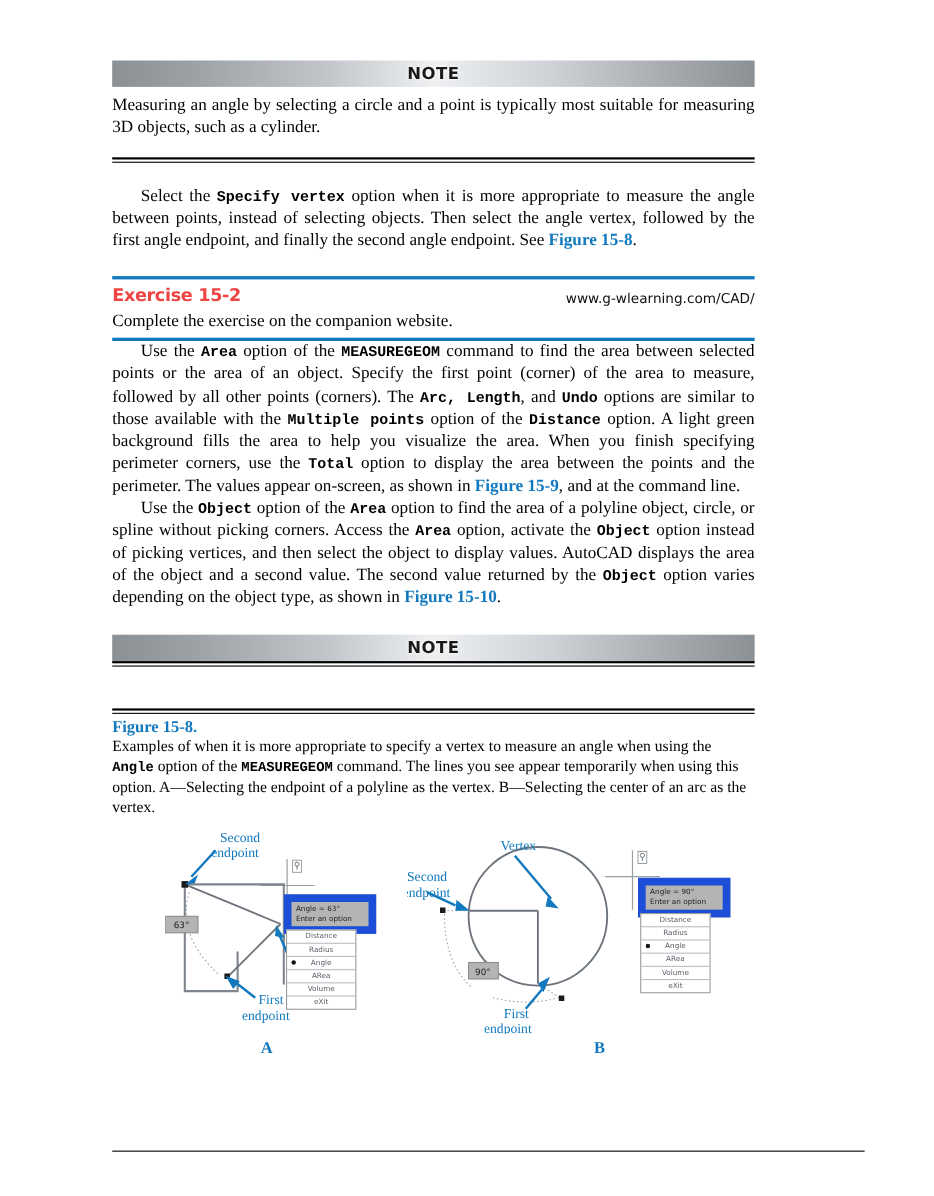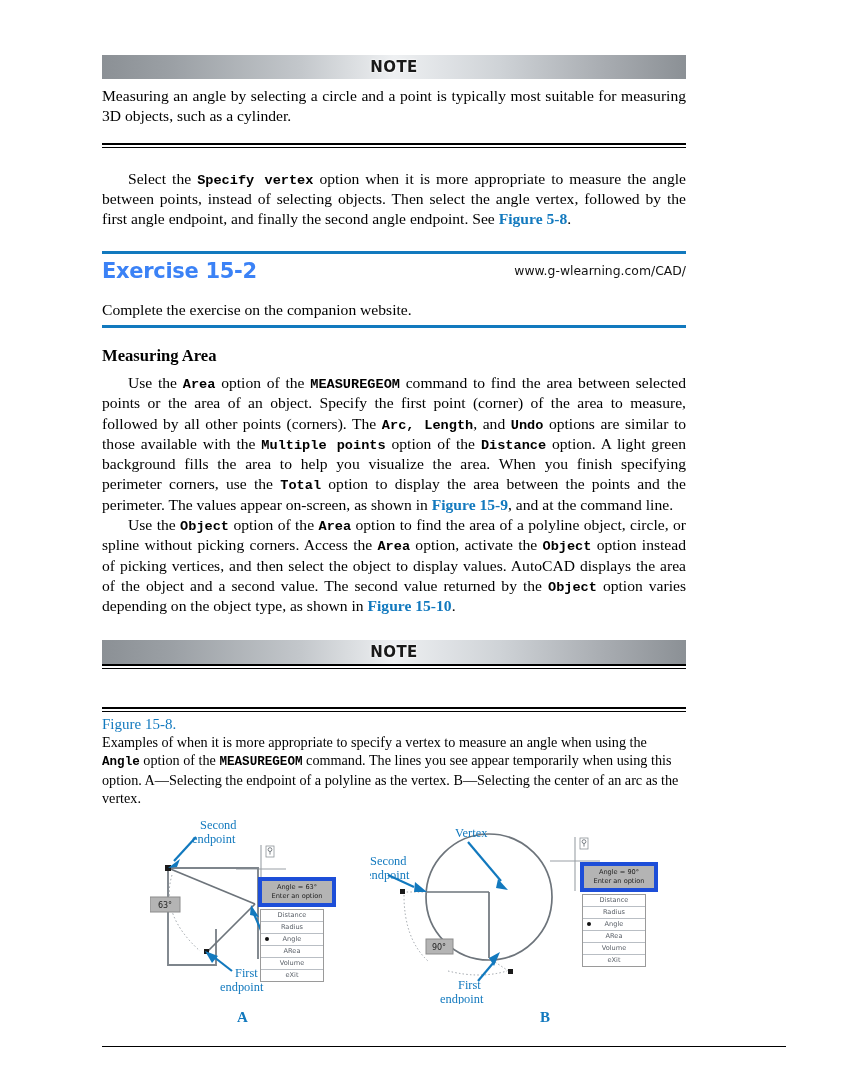--- a/index.html
+++ b/index.html
@@ -80,57 +80,57 @@
   .ex-rule-bot {
     border-top: 3px solid #1279be;
   }
   .ex-inner {
     position: relative;
     padding: 5px 0 6px 0;
   }
   .ex-title {
     font-family: "DejaVu Sans", sans-serif;
     font-weight: bold;
-    font-size: 21px;
-    color: #3b82f6;
+    font-size: 16px;
+    color: #ef4444;
     letter-spacing: -0.3px;
     margin: 0;
   }
   .ex-url {
     position: absolute;
     right: 0;
     top: 9px;
     font-family: "DejaVu Sans", sans-serif;
     font-size: 12.4px;
     color: #111;
   }
   .ex-sub {
     font-size: 15.6px;
-    margin: 18px 0 0 0;
+    margin: 5px 0 0 0;
   }
 
   
   h2.sec {
     font-family: "Liberation Serif", serif;
     font-weight: bold;
     font-size: 16.6px;
     margin: 18px 0 7px 0;
   }
 
   
   .fig-rule {
     border-top: 2.2px solid #000;
     border-bottom: 0.9px solid #000;
     height: 1.6px;
     font-size: 0; line-height: 0;
   }
   .fig-num {
     color: #1279be;
     font-family: "Liberation Serif", serif;
-    font-weight: normal;
+    font-weight: bold;
     font-size: 15px;
     margin-top: 4px;
   }
   .fig-cap {
     font-size: 14.2px;
     line-height: 1.27;
     margin-top: 0;
   }
   .fig-cap .b { font-size: 12.6px; }
 
@@ -146,28 +146,27 @@
     font-family: "Liberation Serif", serif;
     font-weight: bold;
     font-size: 15px;
     color: #1279be;
   }
 
   
   .acad-tip {
     position: absolute;
     background: #b4b4b4;
-    border: 4px solid #1d4ed8;
+    border: 7px solid #1d4ed8;
     font-family: "DejaVu Sans", sans-serif;
     font-size: 6.6px;
     color: #1d1d1d;
     padding: 2px 4px 3px 4px;
     line-height: 1.35;
     white-space: nowrap;
-    text-align: center;
   }
   .acad-menu {
     position: absolute;
     background: #ffffff;
     border: 1px solid #9a9a9a;
     font-family: "DejaVu Sans", sans-serif;
     font-size: 6.6px;
     width: 62px;
   }
   .acad-menu .item {
@@ -237,33 +236,32 @@
   <div class="content" style="top:55px;">
 
     <div class="note-box">
       <div class="note-bar">
         <span class="note-bar-title">NOTE</span>
       </div>
       <div class="note-body">Measuring an angle by selecting a circle and a point is typically most suitable for measuring 3D objects, such as a cylinder.</div>
       <div class="rule-double"></div>
     </div>
 
-    <p class="body" style="margin-top:21px;"><span>Select the </span><span class="b">Specify vertex</span><span> option when it is more appropriate to measure the angle between points, instead of selecting objects. Then select the angle vertex, followed by the first angle endpoint, and finally the second angle endpoint. See </span><span class="blue-serif">Figure 5-8</span><span>.</span></p>
+    <p class="body" style="margin-top:21px;"><span>Select the </span><span class="b">Specify vertex</span><span> option when it is more appropriate to measure the angle between points, instead of selecting objects. Then select the angle vertex, followed by the first angle endpoint, and finally the second angle endpoint. See </span><span class="blue-serif">Figure 15-8</span><span>.</span></p>
 
     <div>
       <div class="ex-rule-top"></div>
       <div class="ex-inner">
         <div class="ex-title">Exercise 15-2</div>
         <div class="ex-url">www.g-wlearning.com/CAD/</div>
         <div class="ex-sub">Complete the exercise on the companion website.</div>
       </div>
       <div class="ex-rule-bot"></div>
     </div>
 
-    <h2 class="sec">Measuring Area</h2>
 
     <p class="body"><span>Use the </span><span class="b">Area</span><span> option of the </span><span class="b">MEASUREGEOM</span><span> command to find the area between selected points or the area of an object. Specify the first point (corner) of the area to measure, followed by all other points (corners). The </span><span class="b">Arc, Length</span><span>, and </span><span class="b">Undo</span><span> options are similar to those available with the </span><span class="b">Multiple points</span><span> option of the </span><span class="b">Distance</span><span> option. A light green background fills the area to help you visualize the area. When you finish specifying perimeter corners, use the </span><span class="b">Total</span><span> option to display the area between the points and the perimeter. The values appear on-screen, as shown in </span><span class="blue-serif">Figure 15-9</span><span>, and at the command line.</span></p>
 
     <p class="body"><span>Use the </span><span class="b">Object</span><span> option of the </span><span class="b">Area</span><span> option to find the area of a polyline object, circle, or spline without picking corners. Access the </span><span class="b">Area</span><span> option, activate the </span><span class="b">Object</span><span> option instead of picking vertices, and then select the object to display values. AutoCAD displays the area of the object and a second value. The second value returned by the </span><span class="b">Object</span><span> option varies depending on the object type, as shown in </span><span class="blue-serif">Figure 15-10</span><span>.</span></p>
 
     <div class="note-box" style="margin-top:24px;">
       <div class="note-bar">
         <span class="note-bar-title">NOTE</span>
       </div>
       <div class="rule-double"></div>

